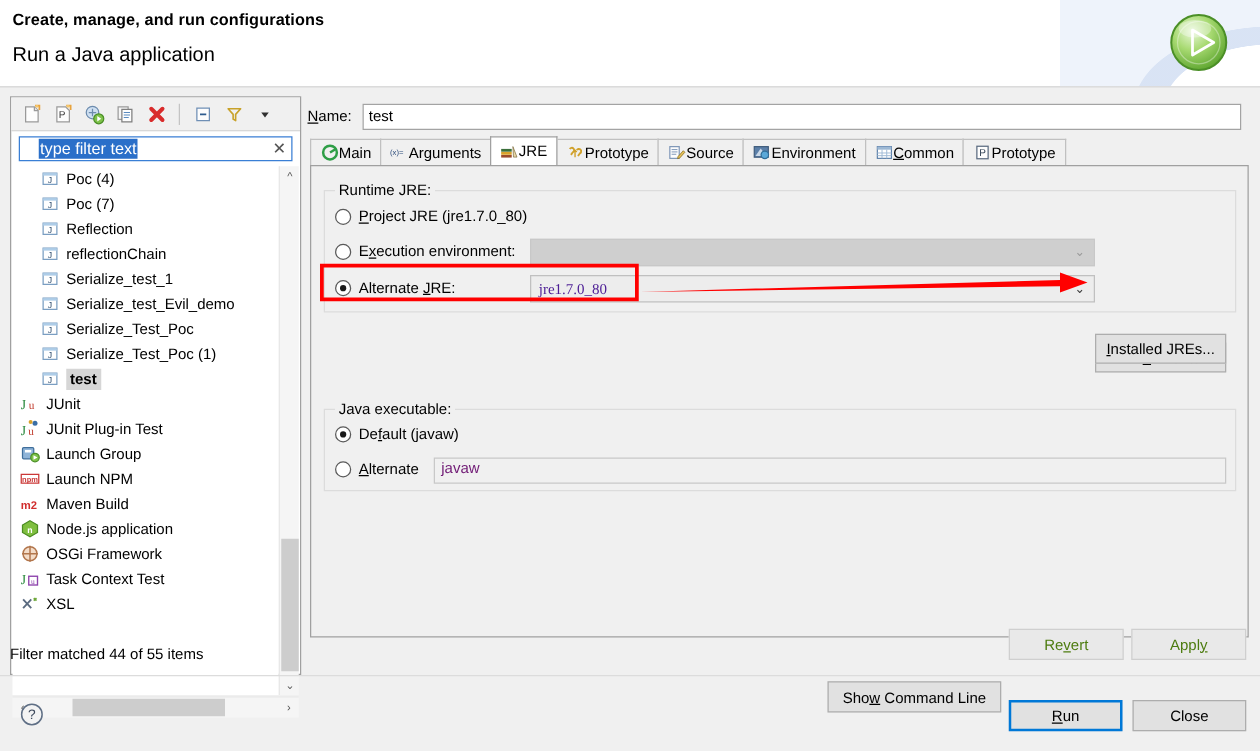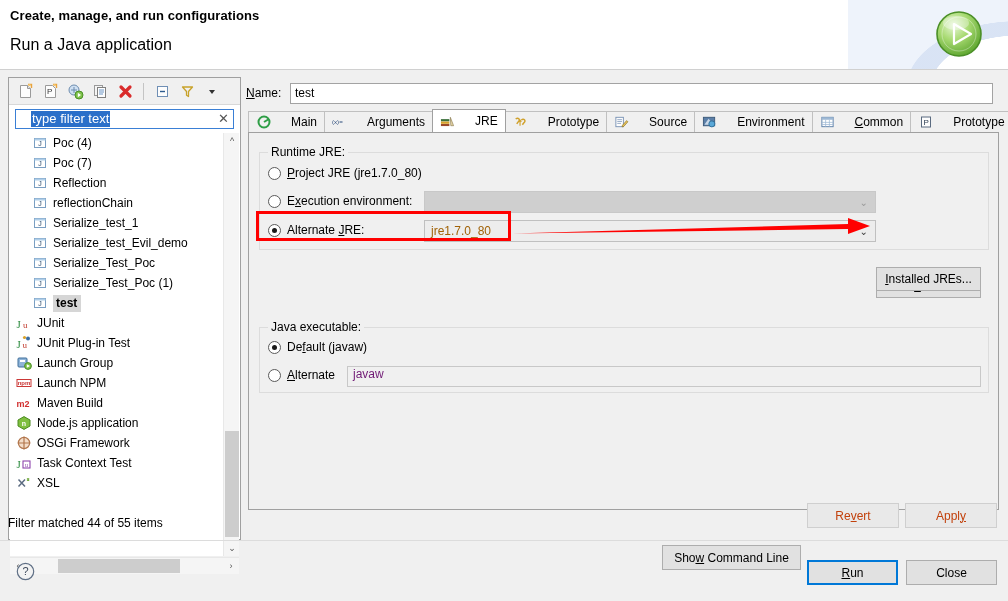--- a/index.html
+++ b/index.html
@@ -143,21 +143,21 @@
     font-size: 12px; padding: 0 4px; line-height: 19px;
     font-family: "Liberation Sans", sans-serif;
     color:#000;
   }
 
   .tabbar {
     position: absolute; left: 2px; top: 33px; height: 22px;
     display: flex; align-items: flex-end;
   }
   .tab {
-    display: flex; align-items: center; gap: 20px;
+    display: flex; align-items: center; gap: 0;
     height: 21px; padding: 0 7px; box-sizing: border-box;
     background: #f0f0f0; border: 1px solid #c0c0c0; border-bottom: none;
     font-size: 12px; white-space: nowrap; margin-right: -1px;
   }
   .tab.active {
     background: #ffffff; border-color: #a0a0a0; height: 23px;
     position: relative; z-index: 3;
   }
   .tab .tico { width: 15px; height: 15px; display:flex; align-items:center; justify-content:center; flex:none; }
   .tab u { text-decoration: underline; }
@@ -192,29 +192,29 @@
     position: absolute; box-sizing: border-box;
     border: 1px solid #c8c8c8; background: #cfcfcf;
     display: flex; align-items: center;
   }
   .combo .caret {
     position: absolute; right: 7px; top: 50%; transform: translateY(-50%);
     font-size: 10px; color: #9a9a9a;
   }
   .combo.enabled { background: #ededed; border-color: #c0c0c0; }
   .combo.enabled .caret { color: #3a3a3a; }
-  .combo .cval { font-size: 12px; padding-left: 6px; color: #a16207; }
+  .combo .cval { font-size: 12px; padding-left: 6px; color: #4c1d95; font-family: Liberation Serif, serif; }
 
   .btn {
     box-sizing: border-box; border: 1px solid #adadad; background: #e1e1e1;
     font-size: 12px; font-family: "Liberation Sans", sans-serif;
     color: #000; display: flex; align-items: center; justify-content: center;
     cursor: default;
   }
-  .btn.disabled { color: #c2410c; border-color: #cfcfcf; background: #e9e9e9; }
+  .btn.disabled { color: #4d7c0f; border-color: #cfcfcf; background: #e9e9e9; }
   .btn.default {
     border: 2px solid #0078d7; background: #e1e1e1;
   }
   .btn u { text-decoration: underline; }
 
   .txtfield {
     position: absolute; box-sizing: border-box;
     border: 1px solid #c8c8c8; background: #f0f0f0;
     font-size: 12px; color: #701a75;
     display: flex; align-items: flex-start; padding-left: 5px;

